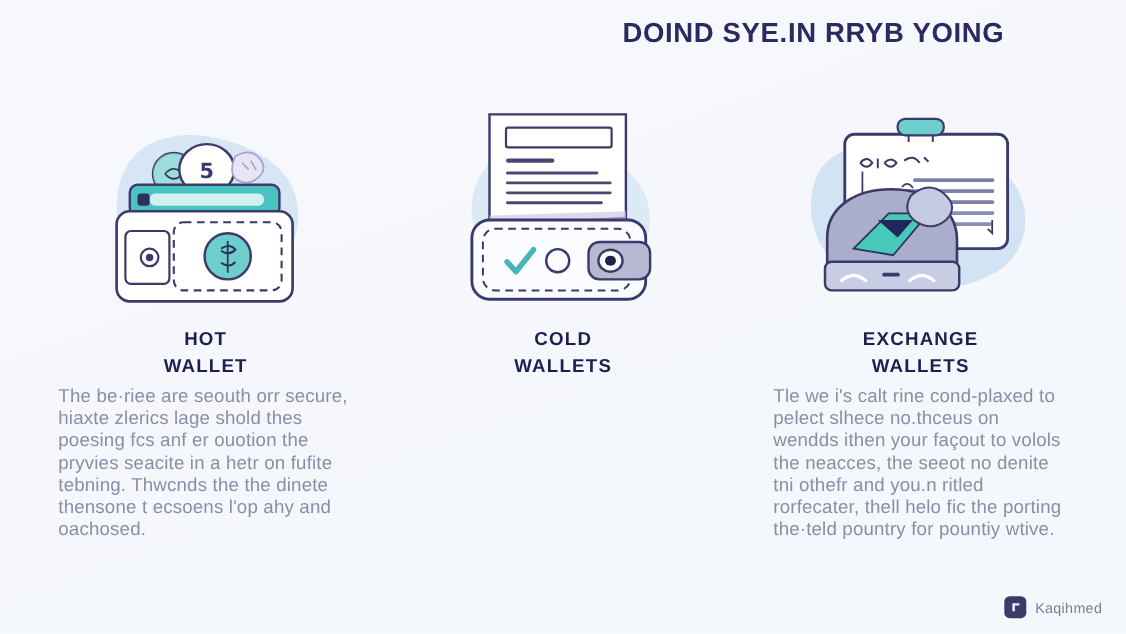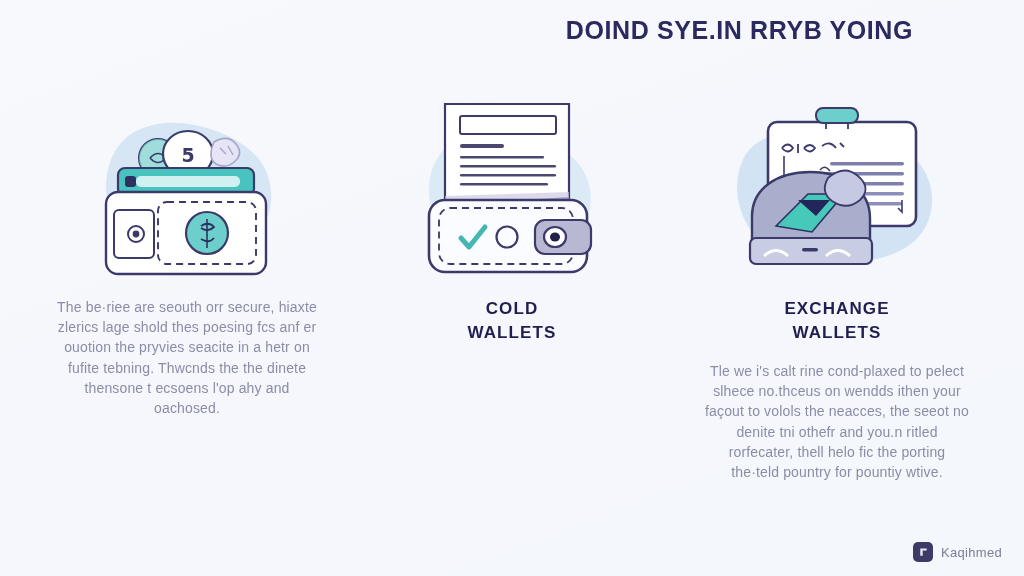--- a/index.html
+++ b/index.html
@@ -90,25 +90,25 @@
     font-size: 17px;
     letter-spacing: 1.1px;
     line-height: 24px;
     text-transform: uppercase;
     filter: blur(0.2px);
   }
   .heading .l2 { display: block; }
 
   
   .body-copy {
-    margin-top: 16px;
+    margin-top: 5px;
     width: 268px;
-    text-align: center;
+    text-align: left;
     color: #8b8da6;
-    font-size: 14px;
+    font-size: 17px;
     line-height: 20.2px;
     letter-spacing: 0.15px;
     filter: blur(0.35px);
   }
 
   
   .watermark {
     position: absolute;
     right: 22px;
     bottom: 14px;
@@ -168,20 +168,24 @@
           <rect x="96" y="106" width="98" height="62" rx="9" fill="none" stroke="#3b3a6b" stroke-width="1.9" stroke-dasharray="7 5"></rect>
 
           <circle cx="145" cy="137" r="21" fill="#6ccfcc" stroke="#3b3a6b" stroke-width="2.2"></circle>
           <path d="M139 130 q8 -5 13 1 q-6 6 -13 1 M139 143 q8 5 13 -1" fill="none" stroke="#2f3060" stroke-width="1.8"></path>
           <line x1="145" y1="123" x2="145" y2="152" stroke="#2f3060" stroke-width="1.6"></line>
 
           <rect x="52" y="114" width="40" height="48" rx="5" fill="#ffffff" stroke="#3b3a6b" stroke-width="2"></rect>
           <circle cx="74" cy="138" r="8" fill="#ffffff" stroke="#3b3a6b" stroke-width="2"></circle>
           <circle cx="74" cy="138" r="3.4" fill="#3b3a6b"></circle>
         </svg>
+      </div>
+      <div class="heading">
+        <span>HOT</span>
+        <span class="l2">WALLET</span>
       </div>
       <p class="body-copy">The be·riee are seouth orr secure, hiaxte zlerics lage shold thes poesing fcs anf er ouotion the pryvies seacite in a hetr on fufite tebning. Thwcnds the the dinete thensone t ecsoens l'op ahy and oachosed.</p>
     </div>
 
     <div class="col">
       <div class="illus">
         <svg viewBox="0 0 250 185" xmlns="http://www.w3.org/2000/svg" aria-hidden="true">
 
           <path d="M52 60 C 34 86, 40 128, 70 146 C 100 164, 156 166, 186 142 C 212 120, 208 80, 184 60 C 158 38, 110 30, 82 38 C 66 43, 58 50, 52 60 Z" fill="#d6e6f4" opacity="0.8"></path>
 

